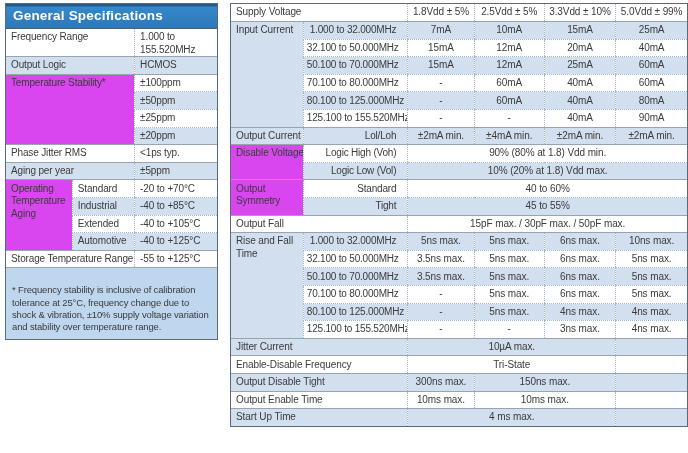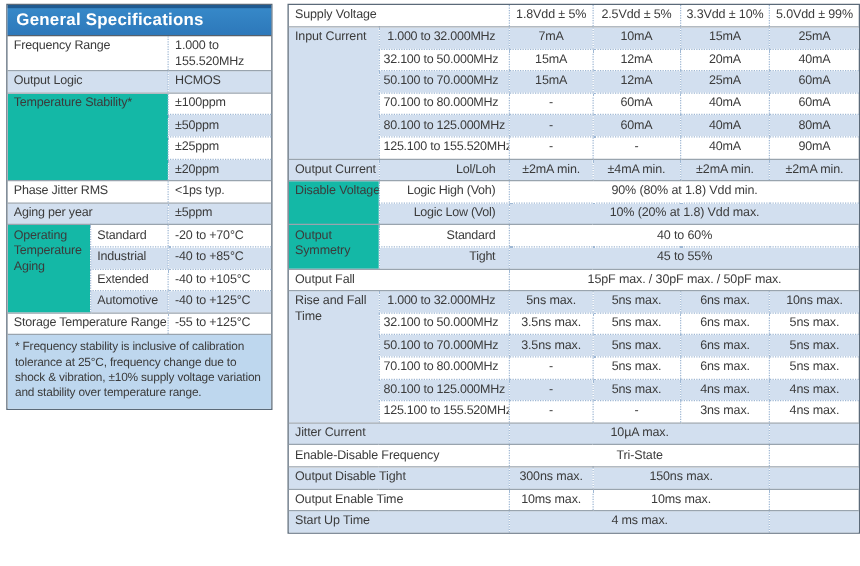--- a/index.html
+++ b/index.html
@@ -28,33 +28,33 @@
     height:17.6px;box-sizing:border-box;
     padding:2.2px 3px 0 3px;vertical-align:top;
     overflow:hidden;white-space:nowrap;
   }
   
   .bd{border-bottom:1px dotted #9fb8d4;}
   .bs{border-bottom:1px solid #99a4ae;}
   .lv{border-left:1px dotted #9fb8d4;}
   
   tr.st td{background:#d2dfef;}
-  td.wl{background:#14b8a6;}
+  td.wl{background:#d946ef;}
   
   .lab{text-align:left;padding-left:5px;}
   .wrap{white-space:normal;}
   .freq{text-align:right;padding-right:11px;letter-spacing:-0.2px;}
   .val{text-align:center;}
   .subl{text-align:left;padding-left:5px;}
   #general-table td{letter-spacing:-0.15px;}
   #general-table .freqrow td{height:25px;}
   .footnote{
     background:#bed7ee;border-top:1px solid #99a4ae;
     font-size:9.5px;line-height:12.3px;letter-spacing:-0.1px;
-    padding:4px 6px 5px 6px;white-space:normal;height:auto;
+    padding:16px 6px 5px 6px;white-space:normal;height:auto;
   }
 </style>
 </head>
 <body>
 
 <div class="spec-table" id="general-table">
   <div class="thead">
     <span>General Specifications</span>
   </div>
   <table>

